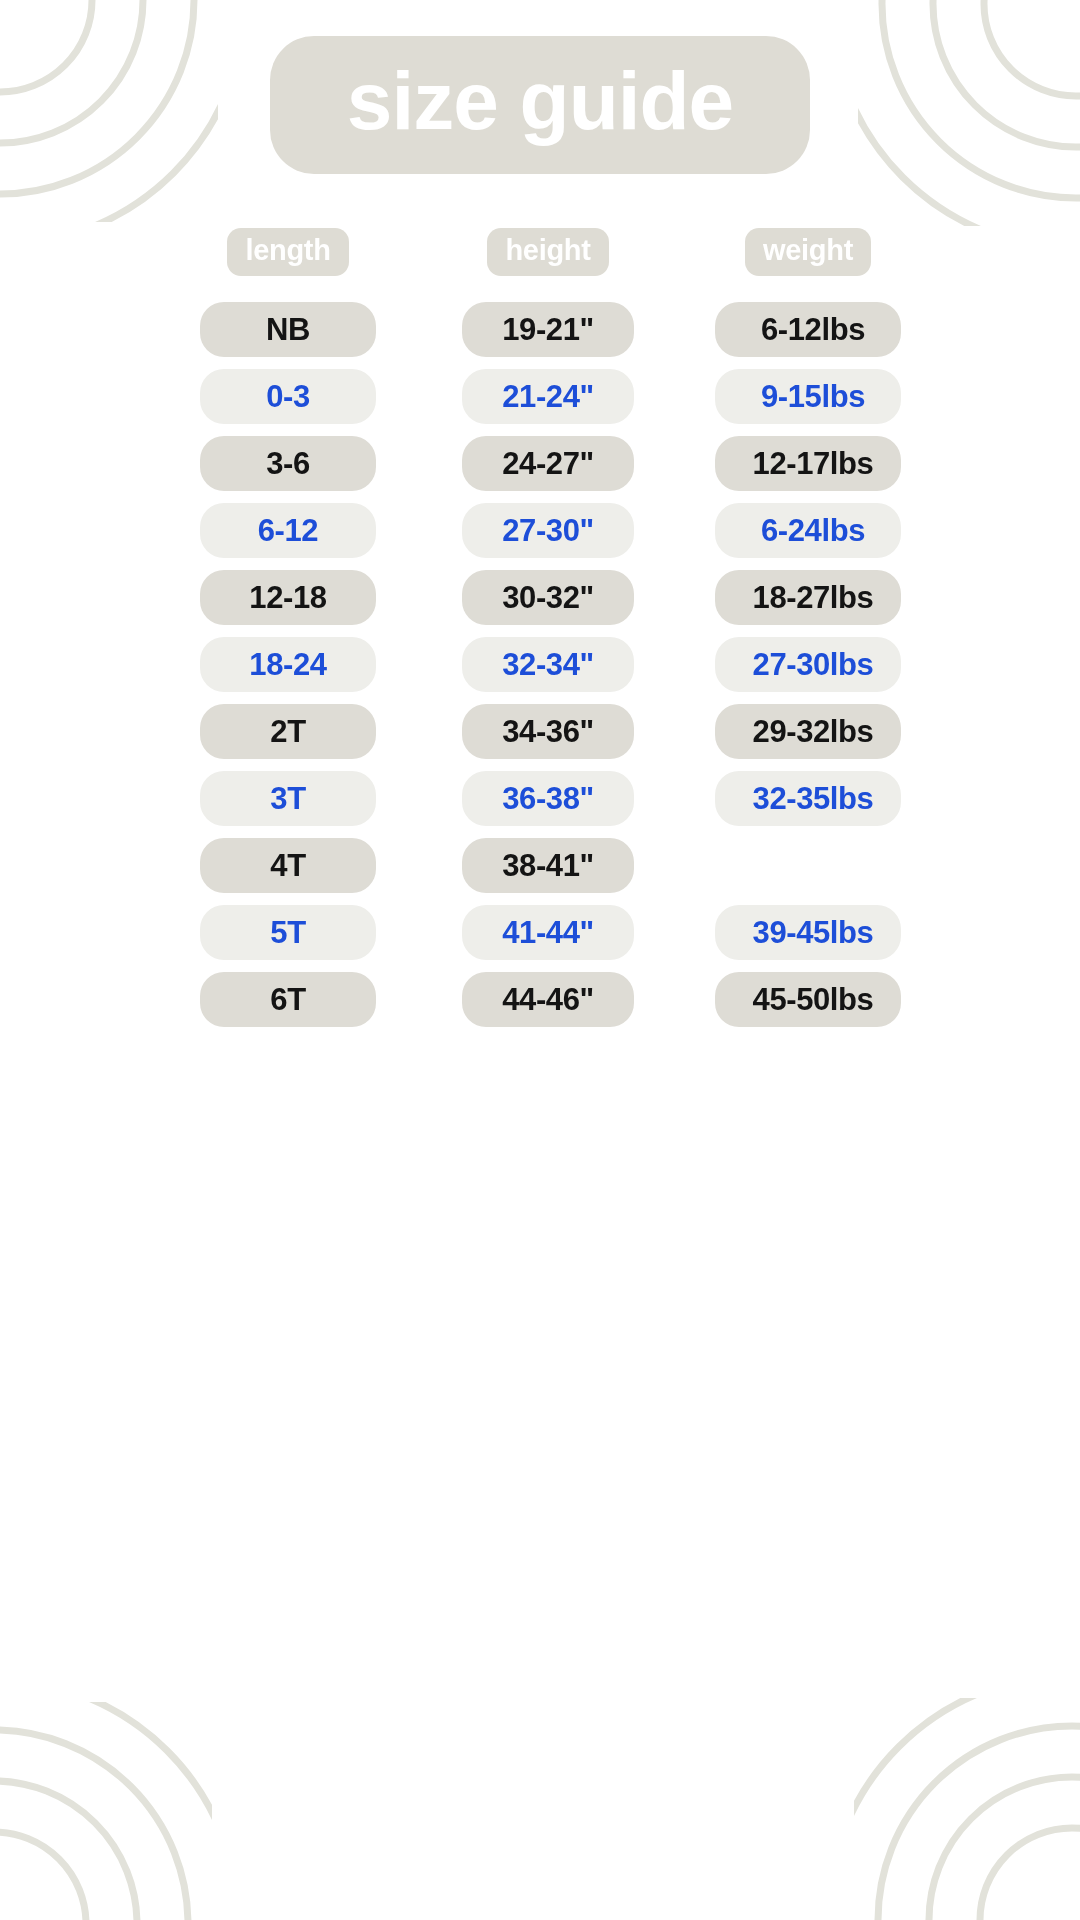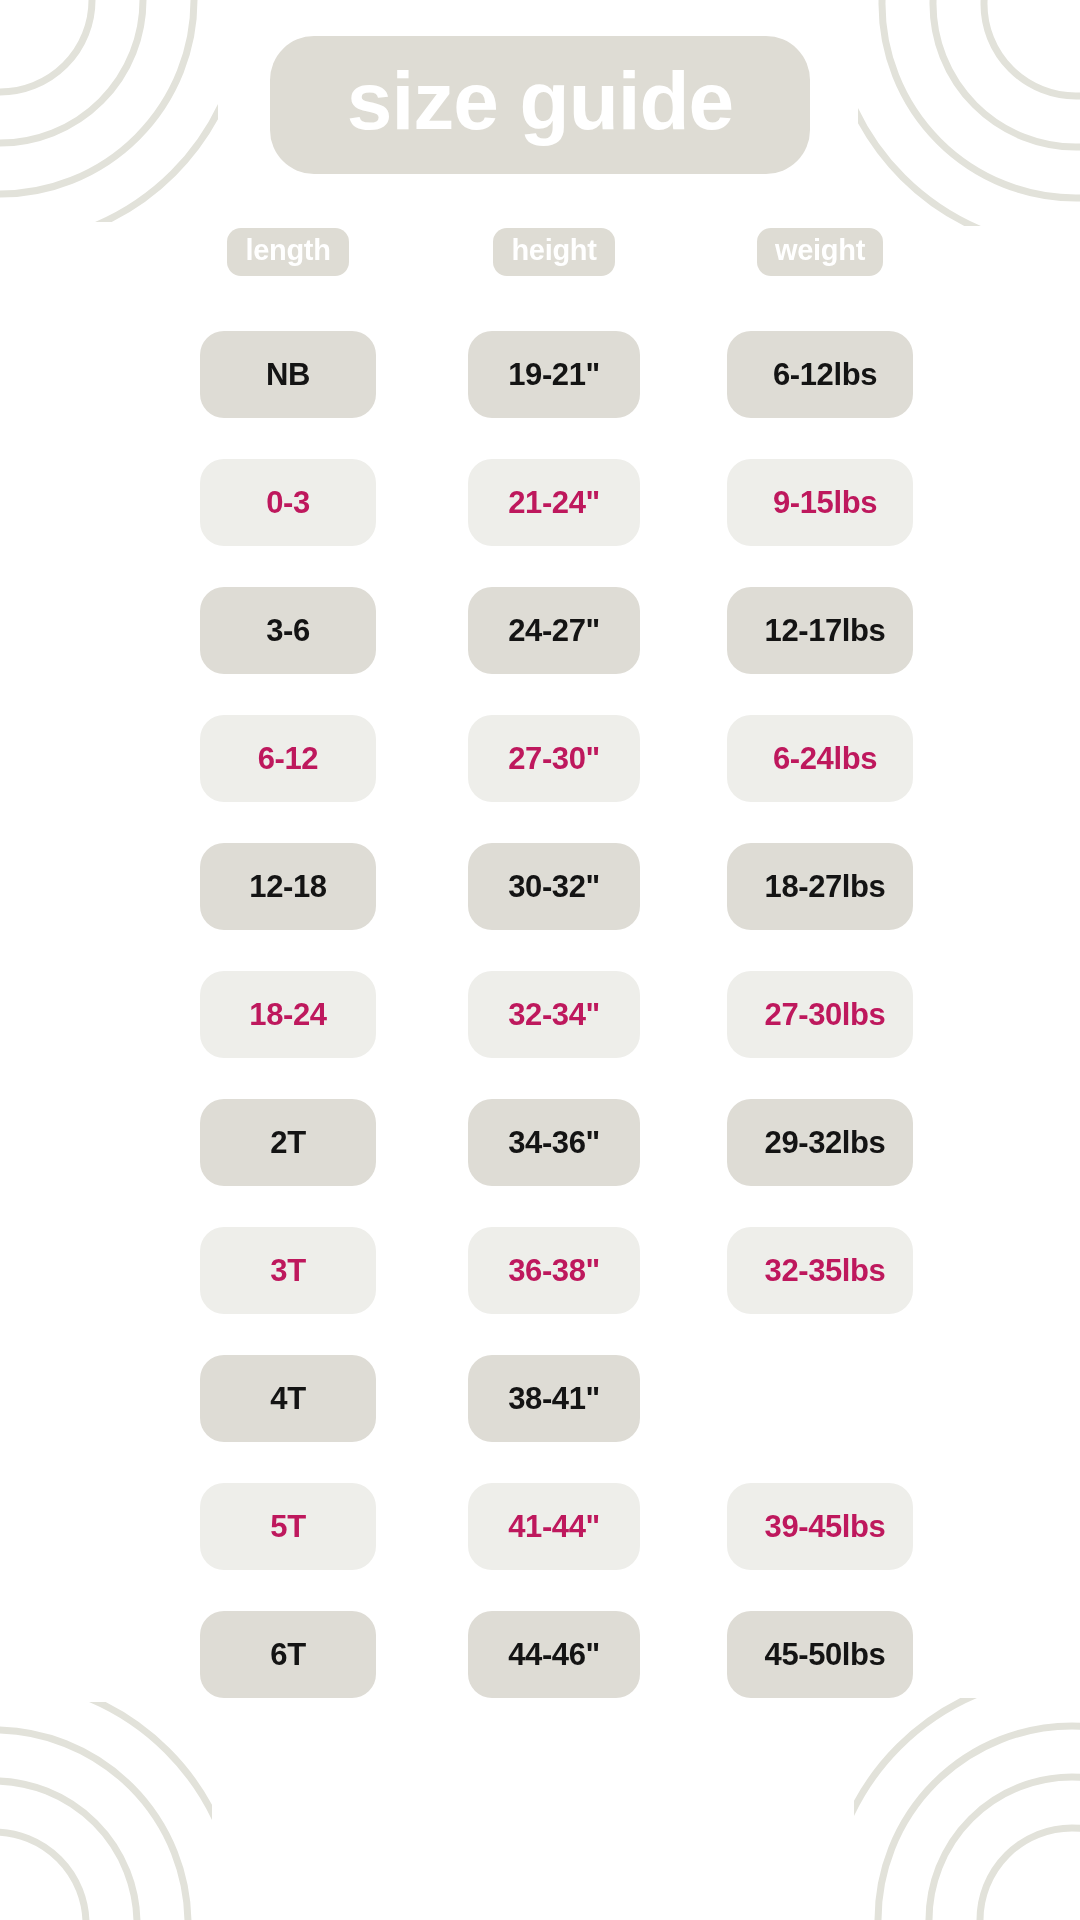--- a/index.html
+++ b/index.html
@@ -59,60 +59,59 @@
     top: 228px;
     left: 0;
     right: 0;
     display: flex;
     flex-direction: column;
     align-items: center;
   }
   .row {
     display: grid;
     grid-template-columns: 252px 252px 252px;
-    column-gap: 14px;
+    column-gap: 8px;
     justify-items: center;
     width: 756px;
   }
   .header-row { margin-bottom: 26px; }
 
   .hdr-pill {
     background: #dedcd4;
     border-radius: 14px;
     padding: 6px 18px 9px;
     color: #ffffff;
     font-size: 29px;
     font-weight: 700;
     letter-spacing: -0.3px;
     white-space: nowrap;
   }
 
   .data-row { margin-bottom: 12px; }
 
   .cell {
     border-radius: 24px;
-    height: 87px;
+    height: 55px;
     display: flex;
     align-items: center;
     justify-content: center;
     font-size: 31px;
     font-weight: 700;
     letter-spacing: -0.4px;
     white-space: nowrap;
     box-sizing: border-box;
     padding: 0 26px;
-    margin-top: 29px;
   }
   .cell-dark {
     background: #dedcd5;
     color: #141414;
   }
   .cell-light {
     background: #eeeeea;
-    color: #be185d;
+    color: #1d4ed8;
   }
 
   .c-length { min-width: 176px; }
   .c-height { min-width: 172px; }
   .c-weight { min-width: 186px; padding-left: 36px; }
 </style>
 </head>
 <body>
 
 <div class="corner corner-tl">

